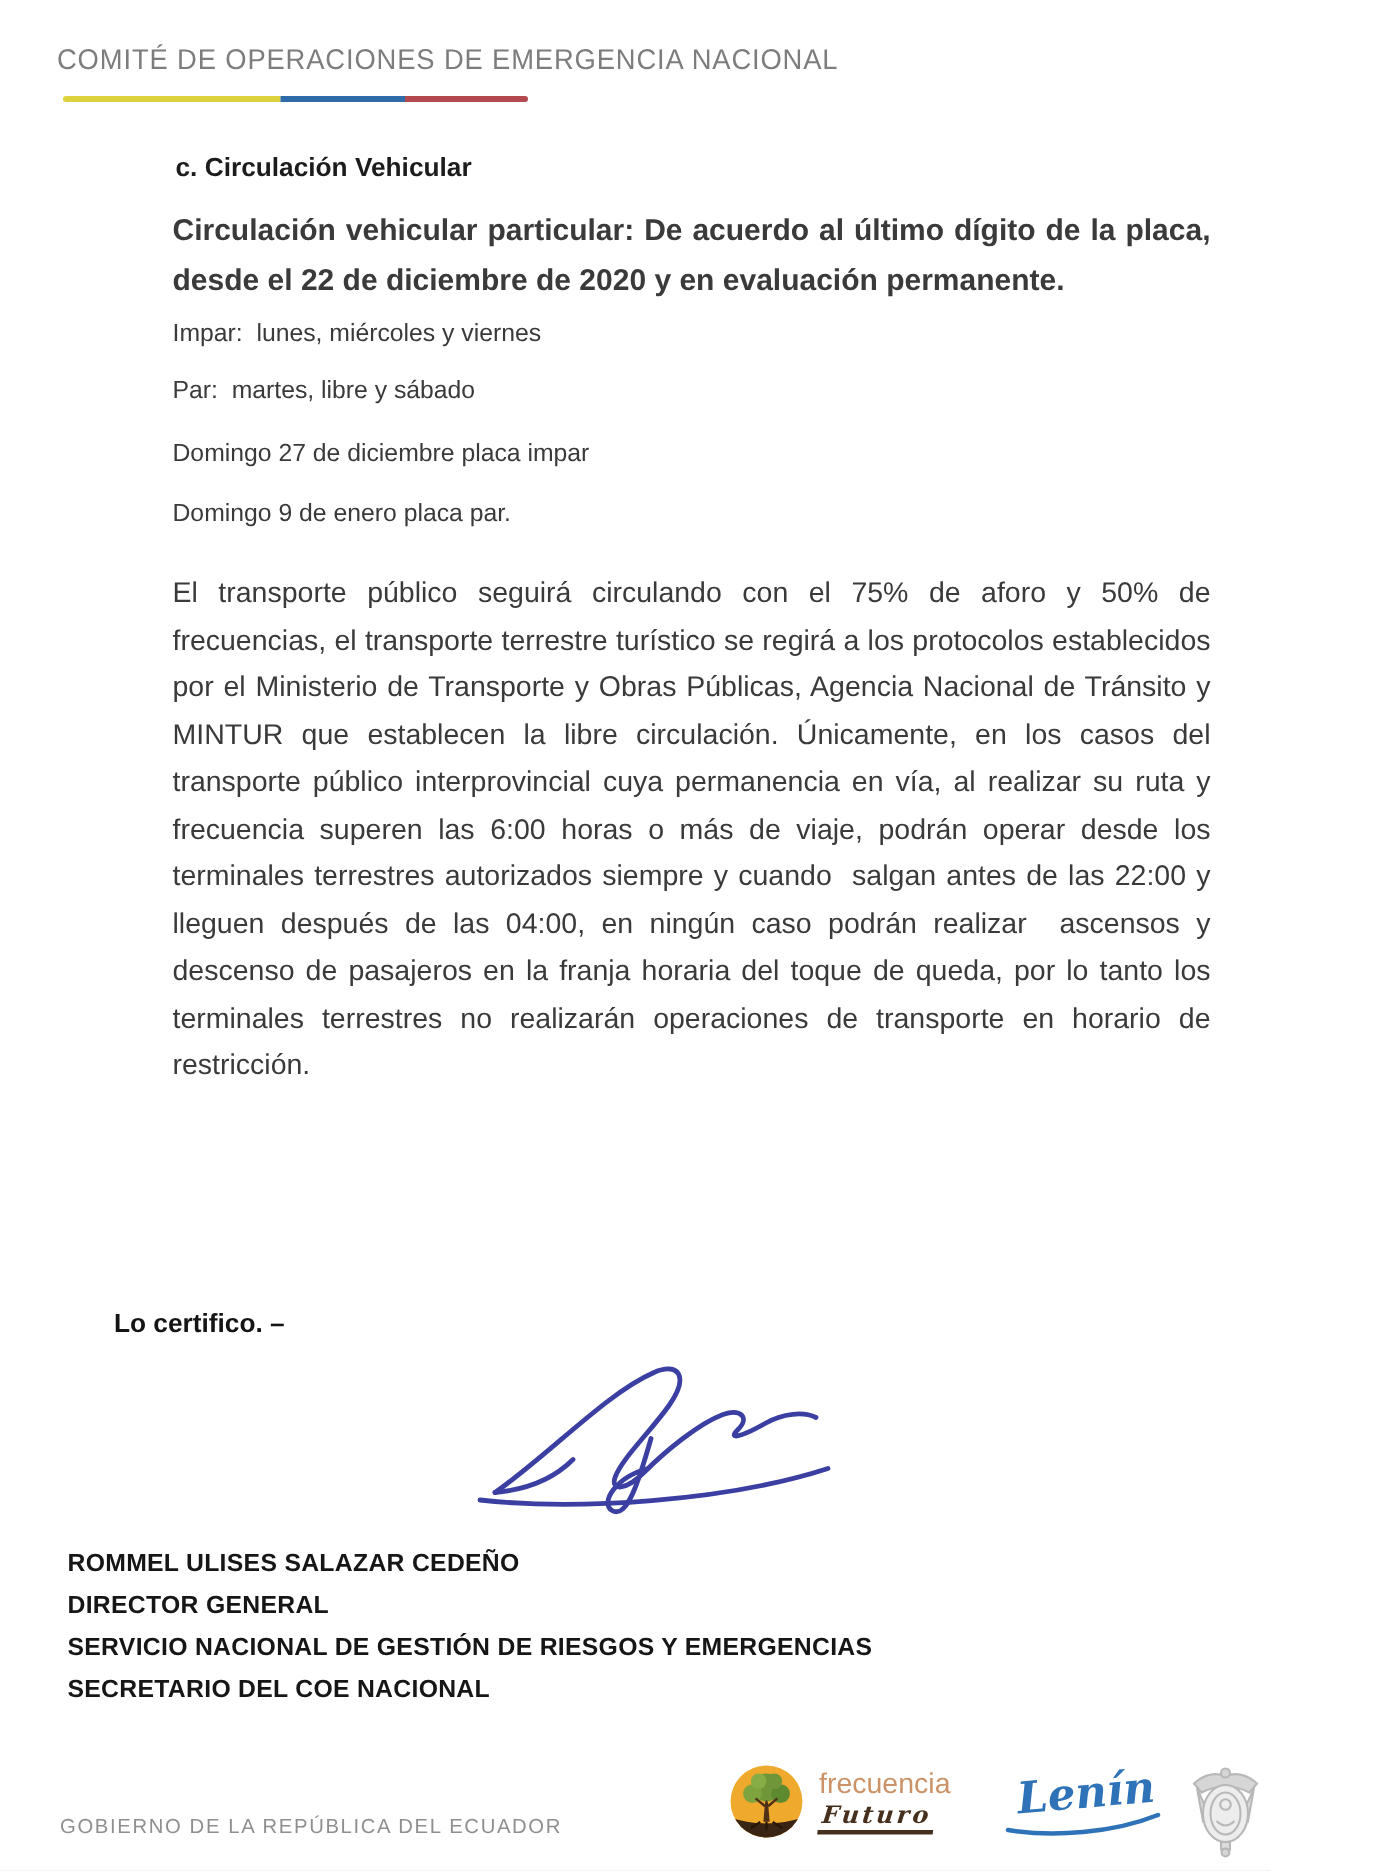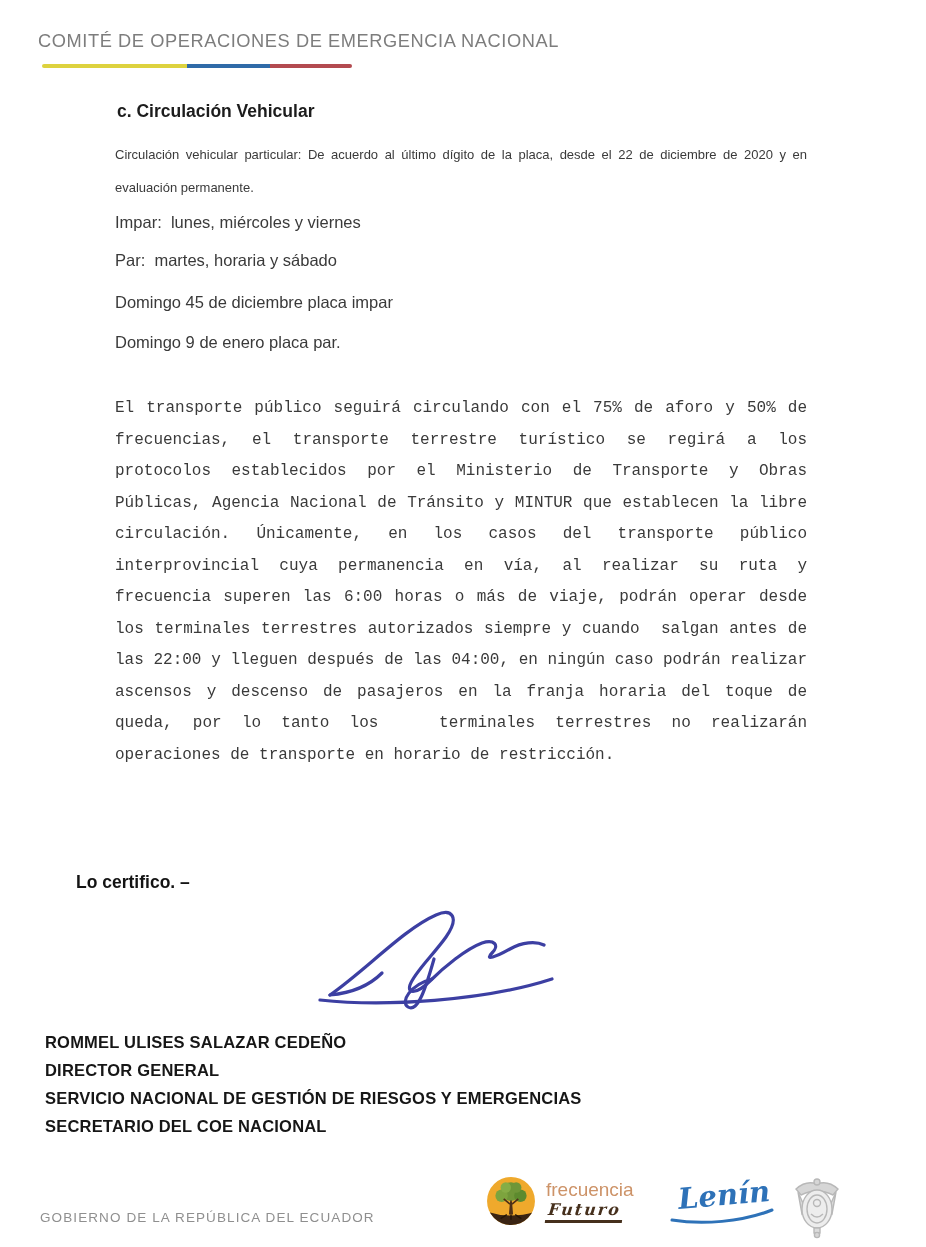--- a/index.html
+++ b/index.html
@@ -24,30 +24,30 @@
   .flag-bar .fr { width:82px;  background:#b34a50; }
 
   
   .txt { white-space:pre-wrap;text-align:right; }
   .heading {
     position:absolute; left:117px; top:101px;
     font-size:17.5px; font-weight:bold; color:#1c1c1c;
   }
   .intro {
     position:absolute; left:115px; top:138px; width:692px;
-    font-size:13px; line-height:33px; text-align:justify;
+    font-size:20px; line-height:33px; text-align:justify;font-weight:bold;
   }
   .sched { position:absolute; left:115px; font-size:16.5px; }
   .sched-0 { top:213px; }
   .sched-1 { top:251px; }
   .sched-2 { top:293px; }
   .sched-3 { top:333px; }
   .bigpara {
-    position:absolute; left:115px; top:393px; width:692px;
-    font-size:16px; line-height:31.5px; text-align:justify;font-family:Liberation Mono, monospace;
+    position:absolute; left:115px; top:380px; width:692px;
+    font-size:19px; line-height:31.5px; text-align:justify;
   }
   .closing {
     position:absolute; left:93px; top:778px; width:714px;
     font-size:16.5px; line-height:31px; text-align:justify;
   }
   .certify {
     position:absolute; left:76px; top:872px;
     font-size:17.5px; font-weight:bold; color:#141414;
   }
 
@@ -90,22 +90,22 @@
   <div class="flag-bar">
     <span class="fy"></span>
     <span class="fb"></span>
     <span class="fr"></span>
   </div>
 
   <div class="heading txt">c. Circulación Vehicular</div>
   <div class="intro txt">Circulación vehicular particular: De acuerdo al último dígito de la placa, desde el 22 de diciembre de 2020 y en evaluación permanente.</div>
 
   <div class="sched sched-0 txt">Impar:  lunes, miércoles y viernes</div>
-  <div class="sched sched-1 txt">Par:  martes, horaria y sábado</div>
-  <div class="sched sched-2 txt">Domingo 45 de diciembre placa impar</div>
+  <div class="sched sched-1 txt">Par:  martes, libre y sábado</div>
+  <div class="sched sched-2 txt">Domingo 27 de diciembre placa impar</div>
   <div class="sched sched-3 txt">Domingo 9 de enero placa par.</div>
 
   <div class="bigpara txt">El transporte público seguirá circulando con el 75% de aforo y 50% de frecuencias, el transporte terrestre turístico se regirá a los protocolos establecidos por el Ministerio de Transporte y Obras Públicas, Agencia Nacional de Tránsito y MINTUR que establecen la libre circulación. Únicamente, en los casos del transporte público interprovincial cuya permanencia en vía, al realizar su ruta y frecuencia superen las 6:00 horas o más de viaje, podrán operar desde los terminales terrestres autorizados siempre y cuando  salgan antes de las 22:00 y lleguen después de las 04:00, en ningún caso podrán realizar  ascensos y descenso de pasajeros en la franja horaria del toque de queda, por lo tanto los   terminales terrestres no realizarán operaciones de transporte en horario de restricción.</div>
   <div class="certify txt">Lo certifico. –</div>
 
   <div class="signature">
     <svg width="248" height="118" viewBox="0 0 248 118">
       <g fill="none" stroke="#2c2f9b" stroke-width="3.2" stroke-linecap="round" opacity="0.92">
         <path d="M18,94 C55,68 92,28 124,14 C140,7 148,16 134,36 C122,53 102,72 98,84 C95,93 105,93 118,80 C132,66 154,48 170,42 C182,38 188,44 180,52 C172,60 184,56 198,48 C210,41 224,40 232,44"></path>
         <path d="M8,99 C72,106 172,100 240,78"></path>

